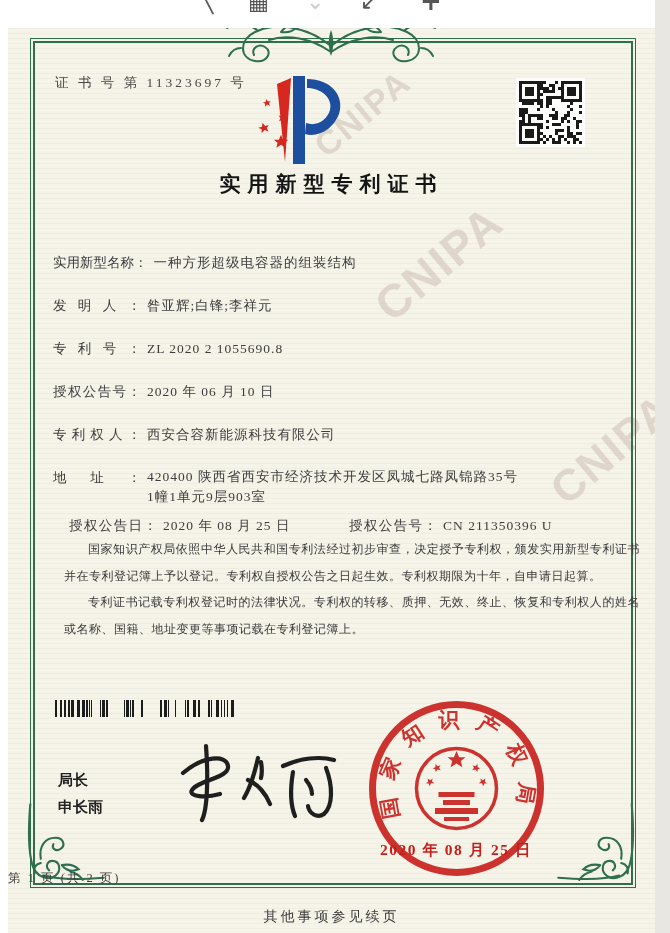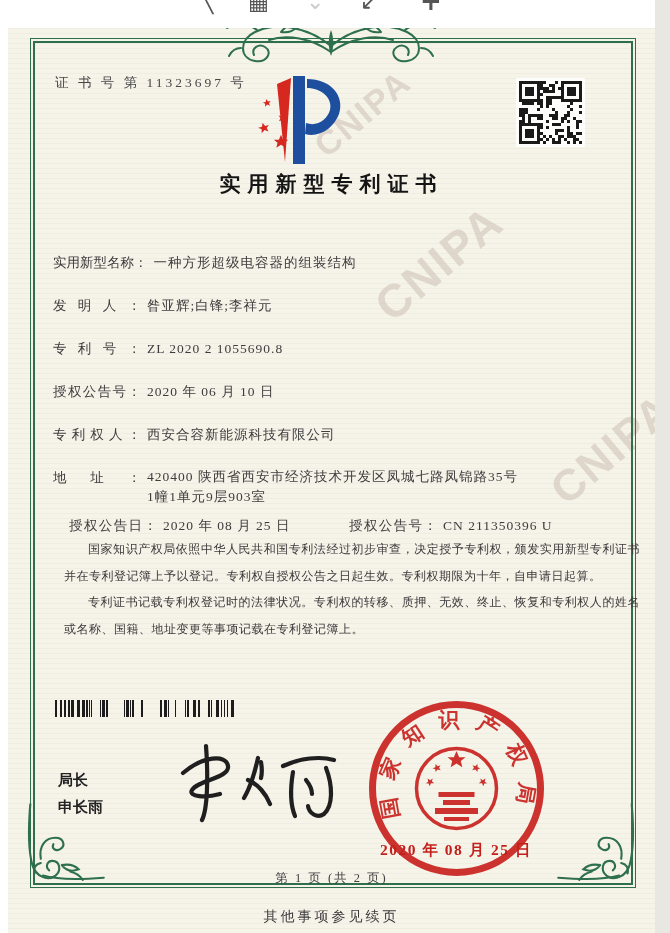--- a/index.html
+++ b/index.html
@@ -69,21 +69,21 @@
   .paras p{margin:0;text-indent:2em;}
   .barcode{position:absolute;left:47px;top:672px;}
   .signer{position:absolute;left:50px;top:738px;font-family:"Liberation Sans","DejaVu Sans",sans-serif;
     font-weight:bold;font-size:15px;color:#222;line-height:27px;}
   .signature{position:absolute;left:150px;top:700px;}
   .seal{position:absolute;left:356px;top:668px;opacity:0.93;mix-blend-mode:multiply;}
   .seal-date{
     position:absolute;left:372px;top:812px;font-size:15.5px;font-weight:bold;
     color:#c41f1a;letter-spacing:1.5px;z-index:6;
   }
-  .page-info{position:absolute;left:0;top:842px;width:100%;text-align:center;font-size:12.5px;letter-spacing:2px;color:#3f3f3f;}
+  .page-info{position:absolute;left:0;top:842px;width:100%;text-align:left;font-size:12.5px;letter-spacing:2px;color:#3f3f3f;}
   .continuation{position:absolute;left:0;top:880px;width:100%;text-align:center;font-size:14px;letter-spacing:3px;color:#3b3b3b;}
   svg{display:block;}
 </style>
 </head>
 <body>
 
 <svg width="0" height="0" style="position:absolute" aria-hidden="true">
   <defs>
     <path id="star" d="M0,-10 L2.94,-3.09 10,-3.09 4.76,1.18 6.47,8.09 0,3.82 -6.47,8.09 -4.76,1.18 -10,-3.09 -2.94,-3.09 Z"></path>
     <g id="corner-bl" fill="none" stroke="#2e6f4e" stroke-width="2" stroke-linecap="round">

